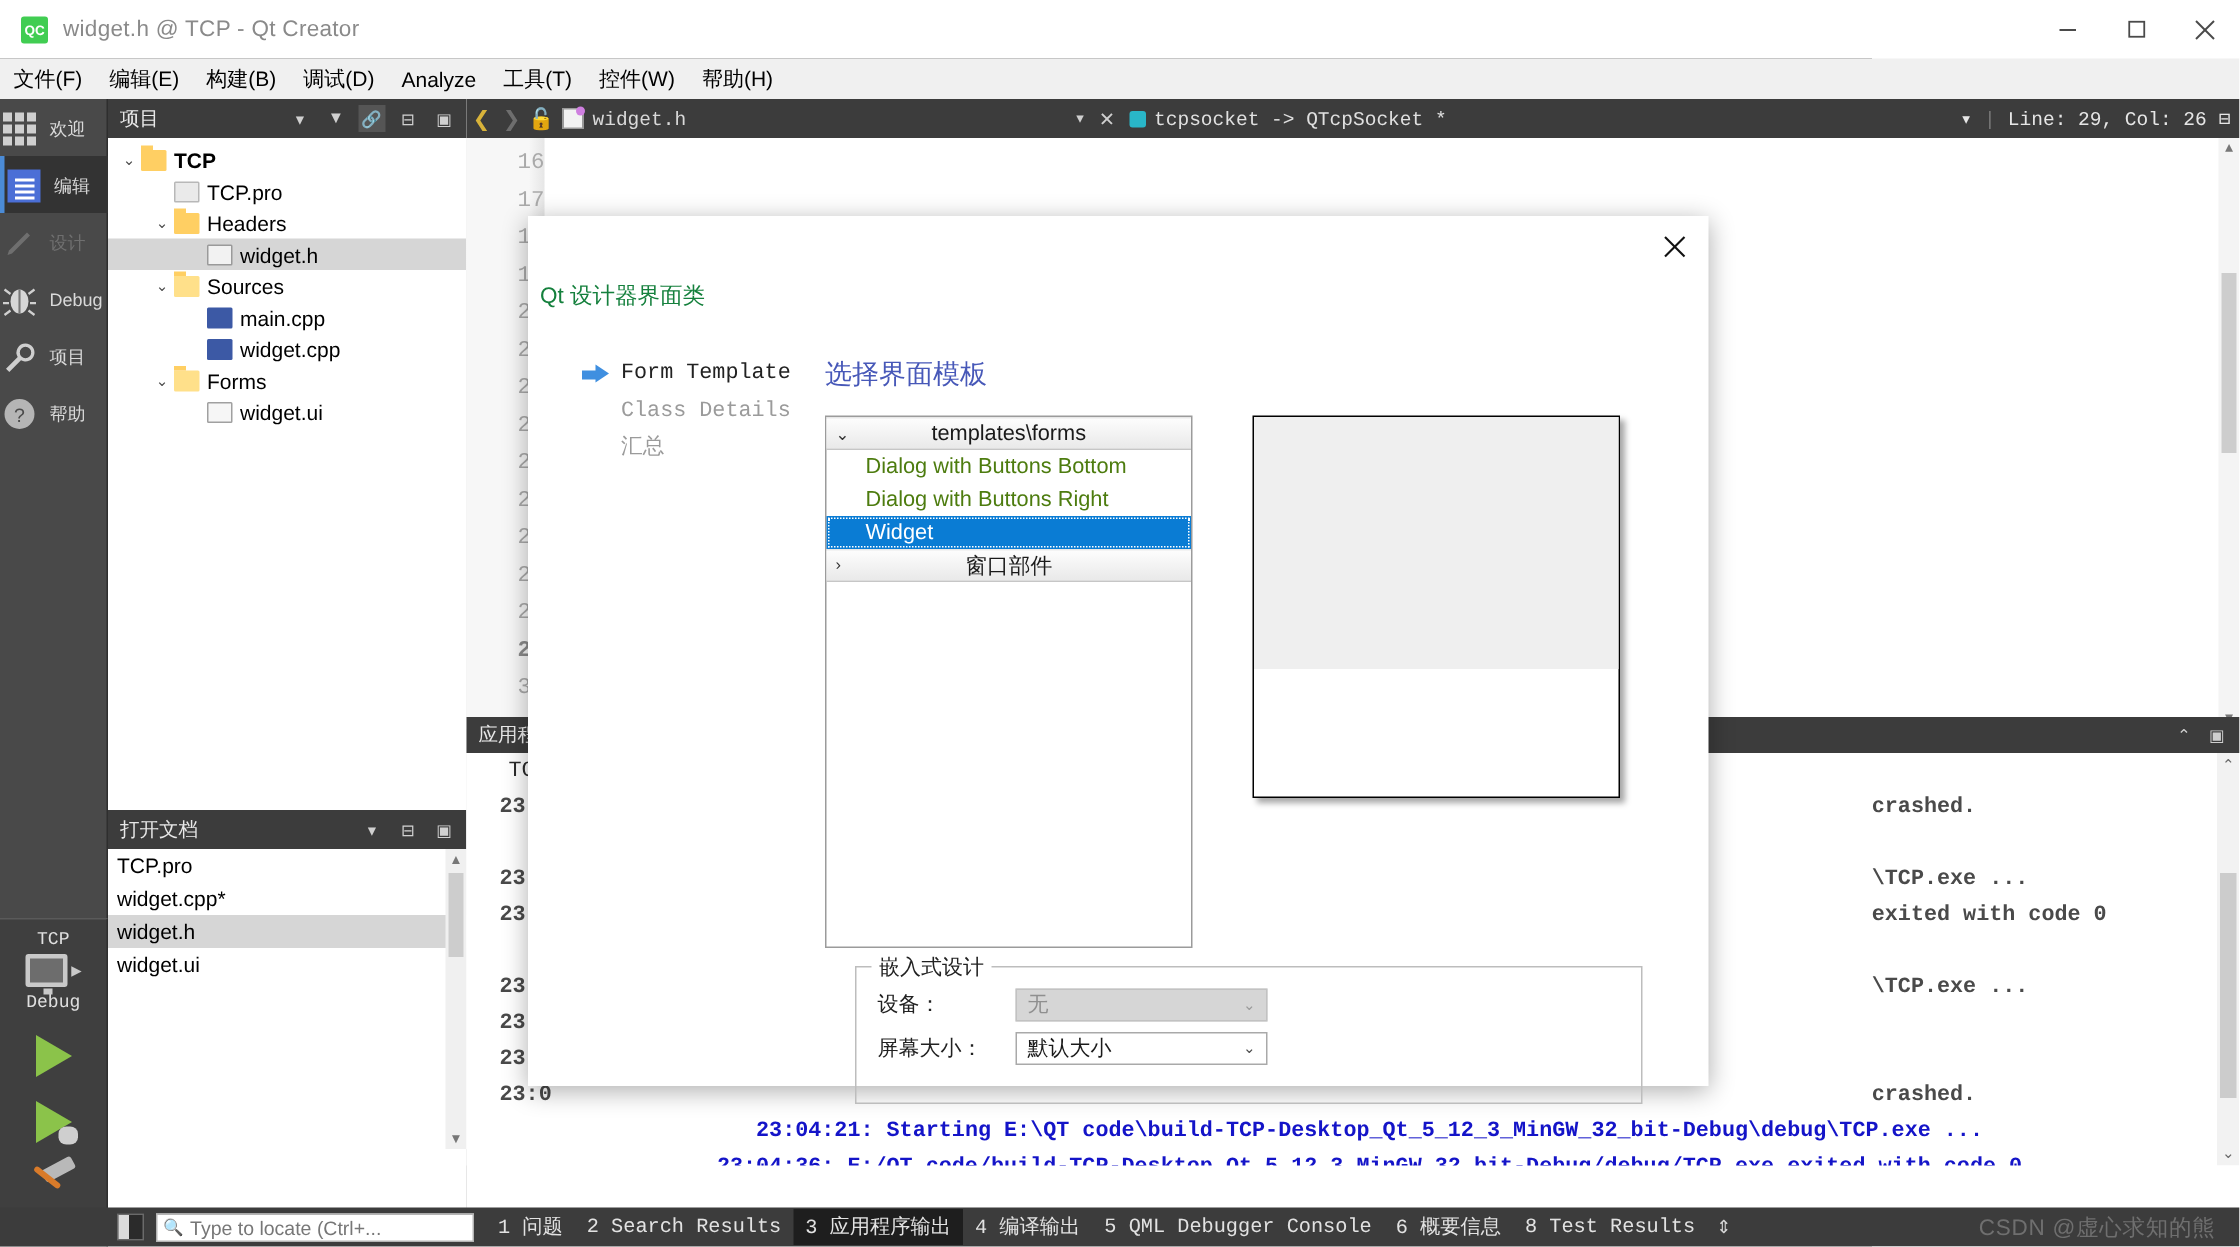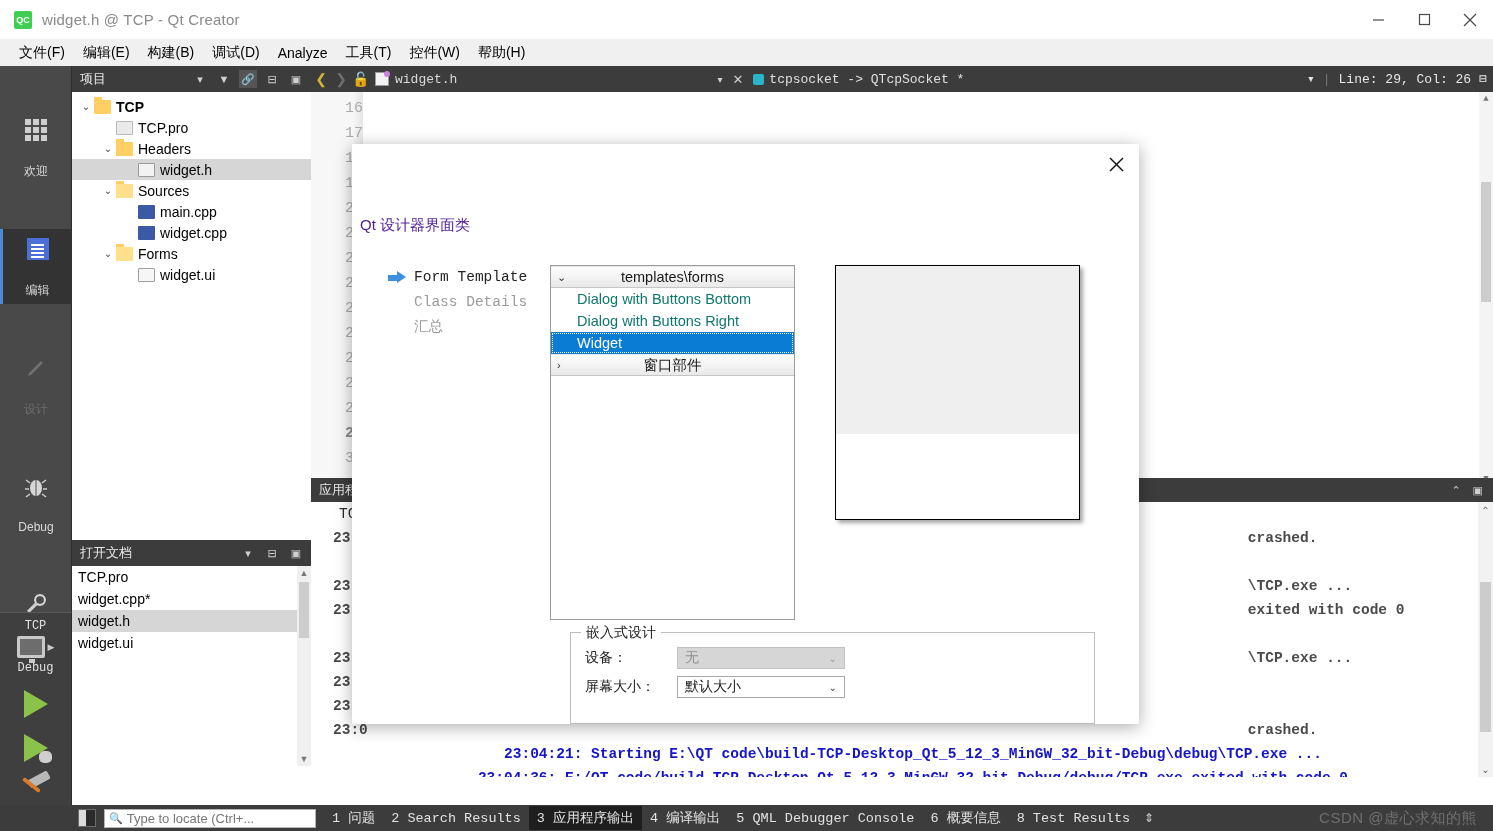--- a/index.html
+++ b/index.html
@@ -33,35 +33,35 @@
   .tb-btn {
     width: 46px; height: 39px; display: flex; align-items: center; justify-content: center;
     color: #4a4a4a;
   }
   .tb-btn svg { display: block; }
 
   
   .menubar {
     position: absolute; left: 0; top: 39px; width: 1493px; height: 27px;
     background: #f0f0f0;
-    display: flex; align-items: center; padding-left: 10px;
+    display: flex; align-items: center; 
   }
   .menu-item {
     font-size: 14px; color: #000000; padding: 3px 9px; white-space: nowrap;
   }
 
   
   .modebar {
     position: absolute; left: 0; top: 66px; width: 72px; height: 745px;
     background: #494949;
     border-right: 1px solid #2e2e2e;
   }
   .mode-item {
     width: 72px; padding: 7px 0 5px 0;
-    display: flex; flex-direction: column; align-items: center; gap: 20px; margin-top: 44px;
+    display: flex; flex-direction: row; align-items: center; gap: 7px;
   }
   .mode-item.active { background: #333333; border-left: 3px solid #4b8bd6; }
   .mode-label { font-size: 12px; color: #d9d9d9; font-family: "Liberation Sans", sans-serif; }
   .mode-item.dim .mode-label { color: #6f6f6f; }
   .mode-icon { width: 26px; height: 26px; display: flex; align-items: center; justify-content: center; }
   .grid-icon { display: grid; grid-template-columns: repeat(3, 6px); grid-template-rows: repeat(3, 6px); gap: 2px; }
   .grid-icon i { background: #cfcfcf; display: block; }
   .edit-icon { width: 22px; height: 22px; background: #4b6fd6; display:flex; align-items:center; justify-content:center; }
   .edit-icon i { display:block; width: 13px; height: 1.5px; background:#ffffff; box-shadow: 0 4px 0 #fff, 0 8px 0 #fff, 0 -4px 0 #fff; }
 
@@ -189,42 +189,42 @@
     margin-left: auto; padding-right: 16px; color:#6f6f6f; font-size: 15px; letter-spacing:.5px;
   }
 
   
   .overlay-dialog {
     position:absolute; left: 352px; top: 144px; width: 787px; height: 580px;
     background:#ffffff; box-shadow: 0 3px 16px rgba(0,0,0,.32);
   }
   .dlg-titlebar { height: 44px; display:flex; align-items:flex-start; justify-content:flex-end; }
   .dlg-close { width: 46px; height: 40px; display:flex; align-items:center; justify-content:center; color:#111; }
-  .dlg-heading { font-size: 15px; color:#4c1d95; padding-left: 8px; margin-top: 28px; }
+  .dlg-heading { font-size: 15px; color:#15803d; padding-left: 8px; margin-top: 0; }
   .dlg-body { display:flex; padding-left: 8px; margin-top: 30px; }
   .steps { width: 190px; padding-left: 28px; }
   .step { font-family:"Liberation Mono", monospace; font-size: 14.5px; color:#9b9b9b; line-height: 25px; display:flex; align-items:center; gap:8px;}
   .step.current { color: #222; }
   .arrow-ico { width: 18px; height: 13px; position:relative; }
   .arrow-ico .bar { position:absolute; left:0; top:4px; width:10px; height:6px; background:#3f8fe0; }
   .arrow-ico .tip { position:absolute; left:9px; top:0; width:0;height:0;border-left:9px solid #3f8fe0;border-top:6.5px solid transparent;border-bottom:6.5px solid transparent;}
   .step .sp { width: 18px; }
 
   .dlg-main { flex: 1; padding-right: 22px; }
   .dlg-sub { color: #4758b8; font-size: 18px; margin-bottom: 16px; }
   .tpl-row { display:flex; gap: 40px; }
   .tpl-list { width: 245px; height: 355px; border: 1px solid #9b9b9b; background:#ffffff; }
   .grp {
     height: 22px; background: linear-gradient(to bottom,#fdfdfd,#e9e9e9);
     border-bottom:1px solid #c6c6c6; border-top:1px solid #e8e8e8;
     display:flex; align-items:center; justify-content:center; position:relative;
     font-size: 14.5px; color:#1a1a1a;
   }
   .grp .cv { position:absolute; left: 6px; font-size: 11px; color:#333; }
-  .tpl-item { height: 22px; display:flex; align-items:center; padding-left: 26px; font-size: 14.5px; color:#0f766e; }
+  .tpl-item { height: 22px; display:flex; align-items:center; padding-left: 26px; font-size: 14.5px; color:#4d7c0f; }
   .tpl-item.sel { background:#0a7cd4; color:#ffffff; outline: 1px dotted #ffffff; outline-offset: -2px; }
 
   .preview-wrap { width: 248px; height: 260px; position: relative; }
   .preview {
     width: 245px; height: 255px; border: 1px solid #000000; background:#ffffff;
     box-shadow: 3px 3px 4px rgba(0,0,0,.35);
   }
   .preview .top { height: 168px; background:#efefef; }
 
   .embed {
@@ -559,20 +559,21 @@
           <span class="sp"></span>
           <span>Class Details</span>
         </div>
         <div class="step">
           <span class="sp"></span>
           <span>汇总</span>
         </div>
       </div>
 
       <div class="dlg-main">
+        <div class="dlg-sub">选择界面模板</div>
         <div class="tpl-row">
           <div class="tpl-list">
             <div class="grp">
               <span class="cv">⌄</span>
               <span>templates\forms</span>
             </div>
             <div class="tpl-item">Dialog with Buttons Bottom</div>
             <div class="tpl-item">Dialog with Buttons Right</div>
             <div class="tpl-item sel">Widget</div>
             <div class="grp">

